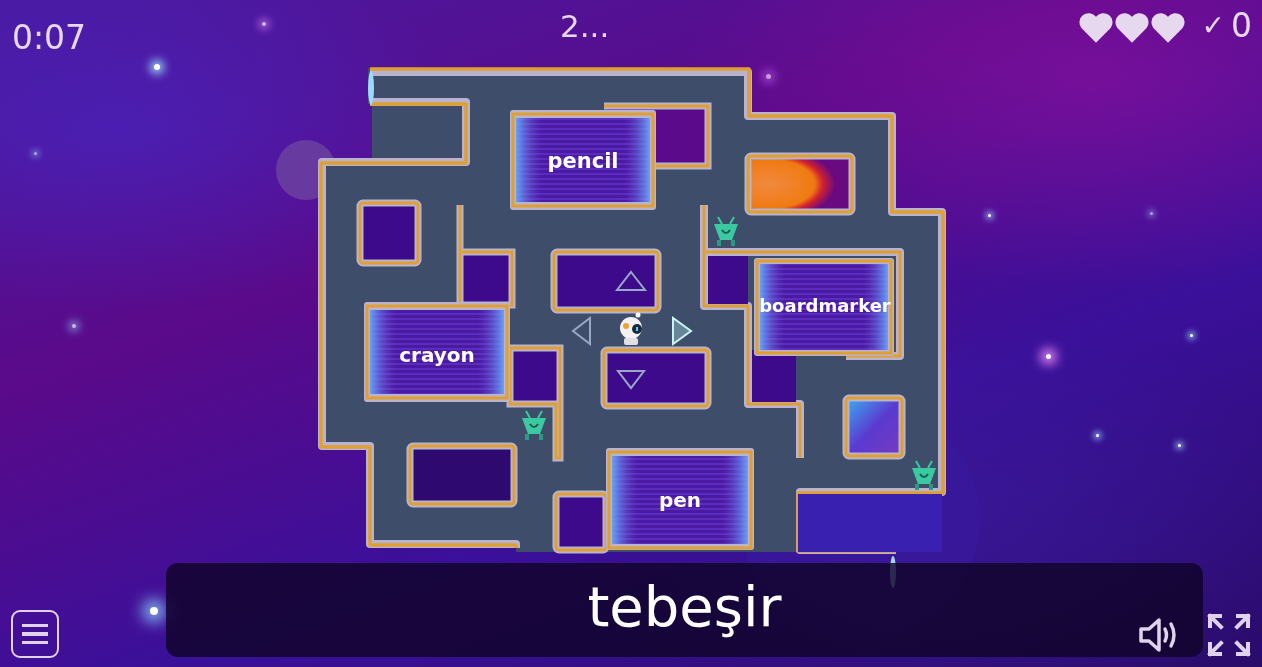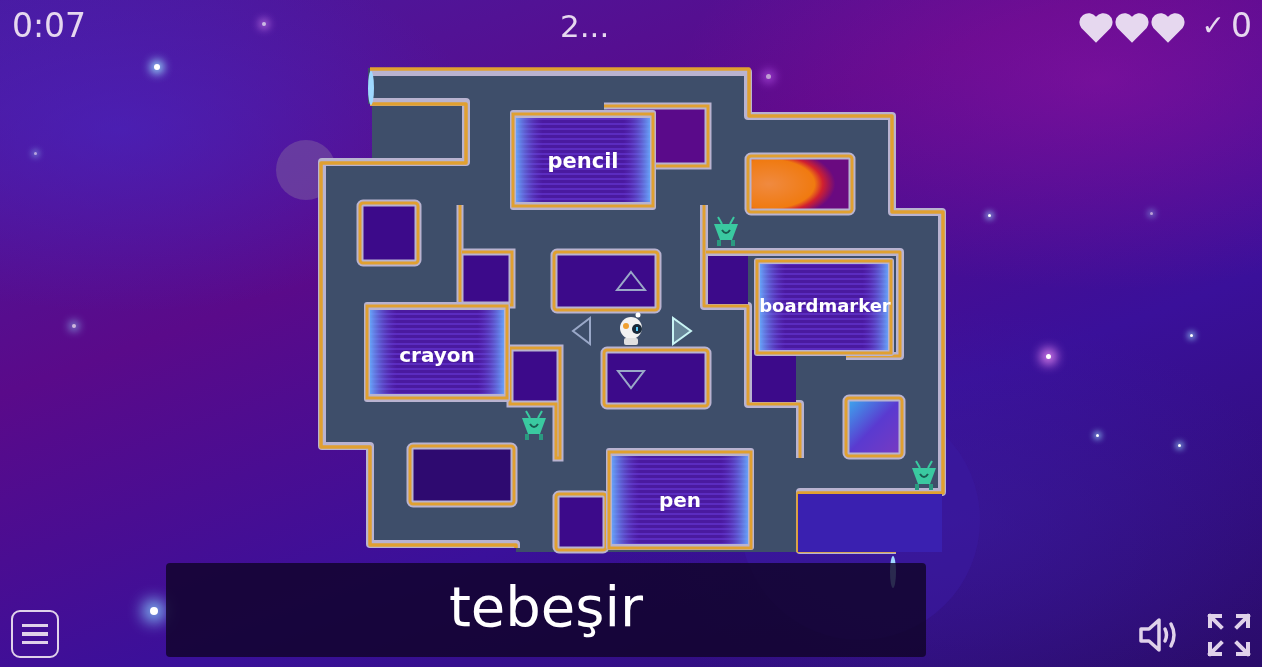--- a/index.html
+++ b/index.html
@@ -7,31 +7,31 @@
   body {
     position:relative;
     font-family: "Liberation Sans", sans-serif;
     background:
       radial-gradient(ellipse 520px 260px at 120px 130px, rgba(70,40,200,0.55), transparent 70%),
       radial-gradient(ellipse 600px 300px at 1100px 80px, rgba(160,20,170,0.45), transparent 70%),
       radial-gradient(ellipse 500px 300px at 950px 520px, rgba(60,30,160,0.5), transparent 70%),
       linear-gradient(160deg, #4a1aa0 0%, #5a0a8a 35%, #3a109a 65%, #2a0c6a 100%);
   }
   .hud-text { position:absolute; color:#e6d8ef; font-family:"DejaVu Sans", sans-serif; }
-  #timer { left:12px; top:6px; font-size:33px; letter-spacing:0px; }
+  #timer { left:12px; top:18px; font-size:33px; letter-spacing:0px; }
   #round { left:560px; top:8px; font-size:31px; }
   #lives { position:absolute; right:76px; top:12px; display:flex; gap:0px; }
   .heart { width:36px; height:32px; }
   #score { position:absolute; right:10px; top:6px; display:flex; align-items:center; gap:6px; color:#e6d8ef; font-family:"DejaVu Sans", sans-serif; font-size:33px; }
   #score .check { font-size:28px; }
   .star { position:absolute; border-radius:50%; background:#fff; }
   #maze { position:absolute; left:0; top:0; }
   #prompt-bar {
-    position:absolute; left:166px; top:563px; width:760px; height:94px;
-    background:rgba(16,4,40,0.82); border-radius:4px;
+    position:absolute; left:166px; top:563px; width:1037px; height:94px;
+    background:rgba(16,4,40,0.82); border-radius:12px;
     display:flex; align-items:center; justify-content:center;
   }
   #prompt-word { color:#ffffff; font-family:"DejaVu Sans", sans-serif; font-size:56px; font-weight:500; margin-top:-8px; }
   #menu-btn { position:absolute; left:11px; top:610px; width:48px; height:48px; border:2.5px solid #e0d2ea; border-radius:9px; display:flex; flex-direction:column; justify-content:center; align-items:center; gap:5px; cursor:pointer; }
   #menu-btn span { display:block; width:26px; height:3.5px; background:#e0d2ea; }
   #sound-btn { position:absolute; left:1137px; top:615px; width:44px; height:40px; cursor:pointer; }
   #fullscreen-btn { position:absolute; left:1206px; top:612px; width:46px; height:46px; cursor:pointer; }
   .word-label { font-family:"DejaVu Sans", sans-serif; font-weight:bold; fill:#ffffff; }
 </style>
 </head>

